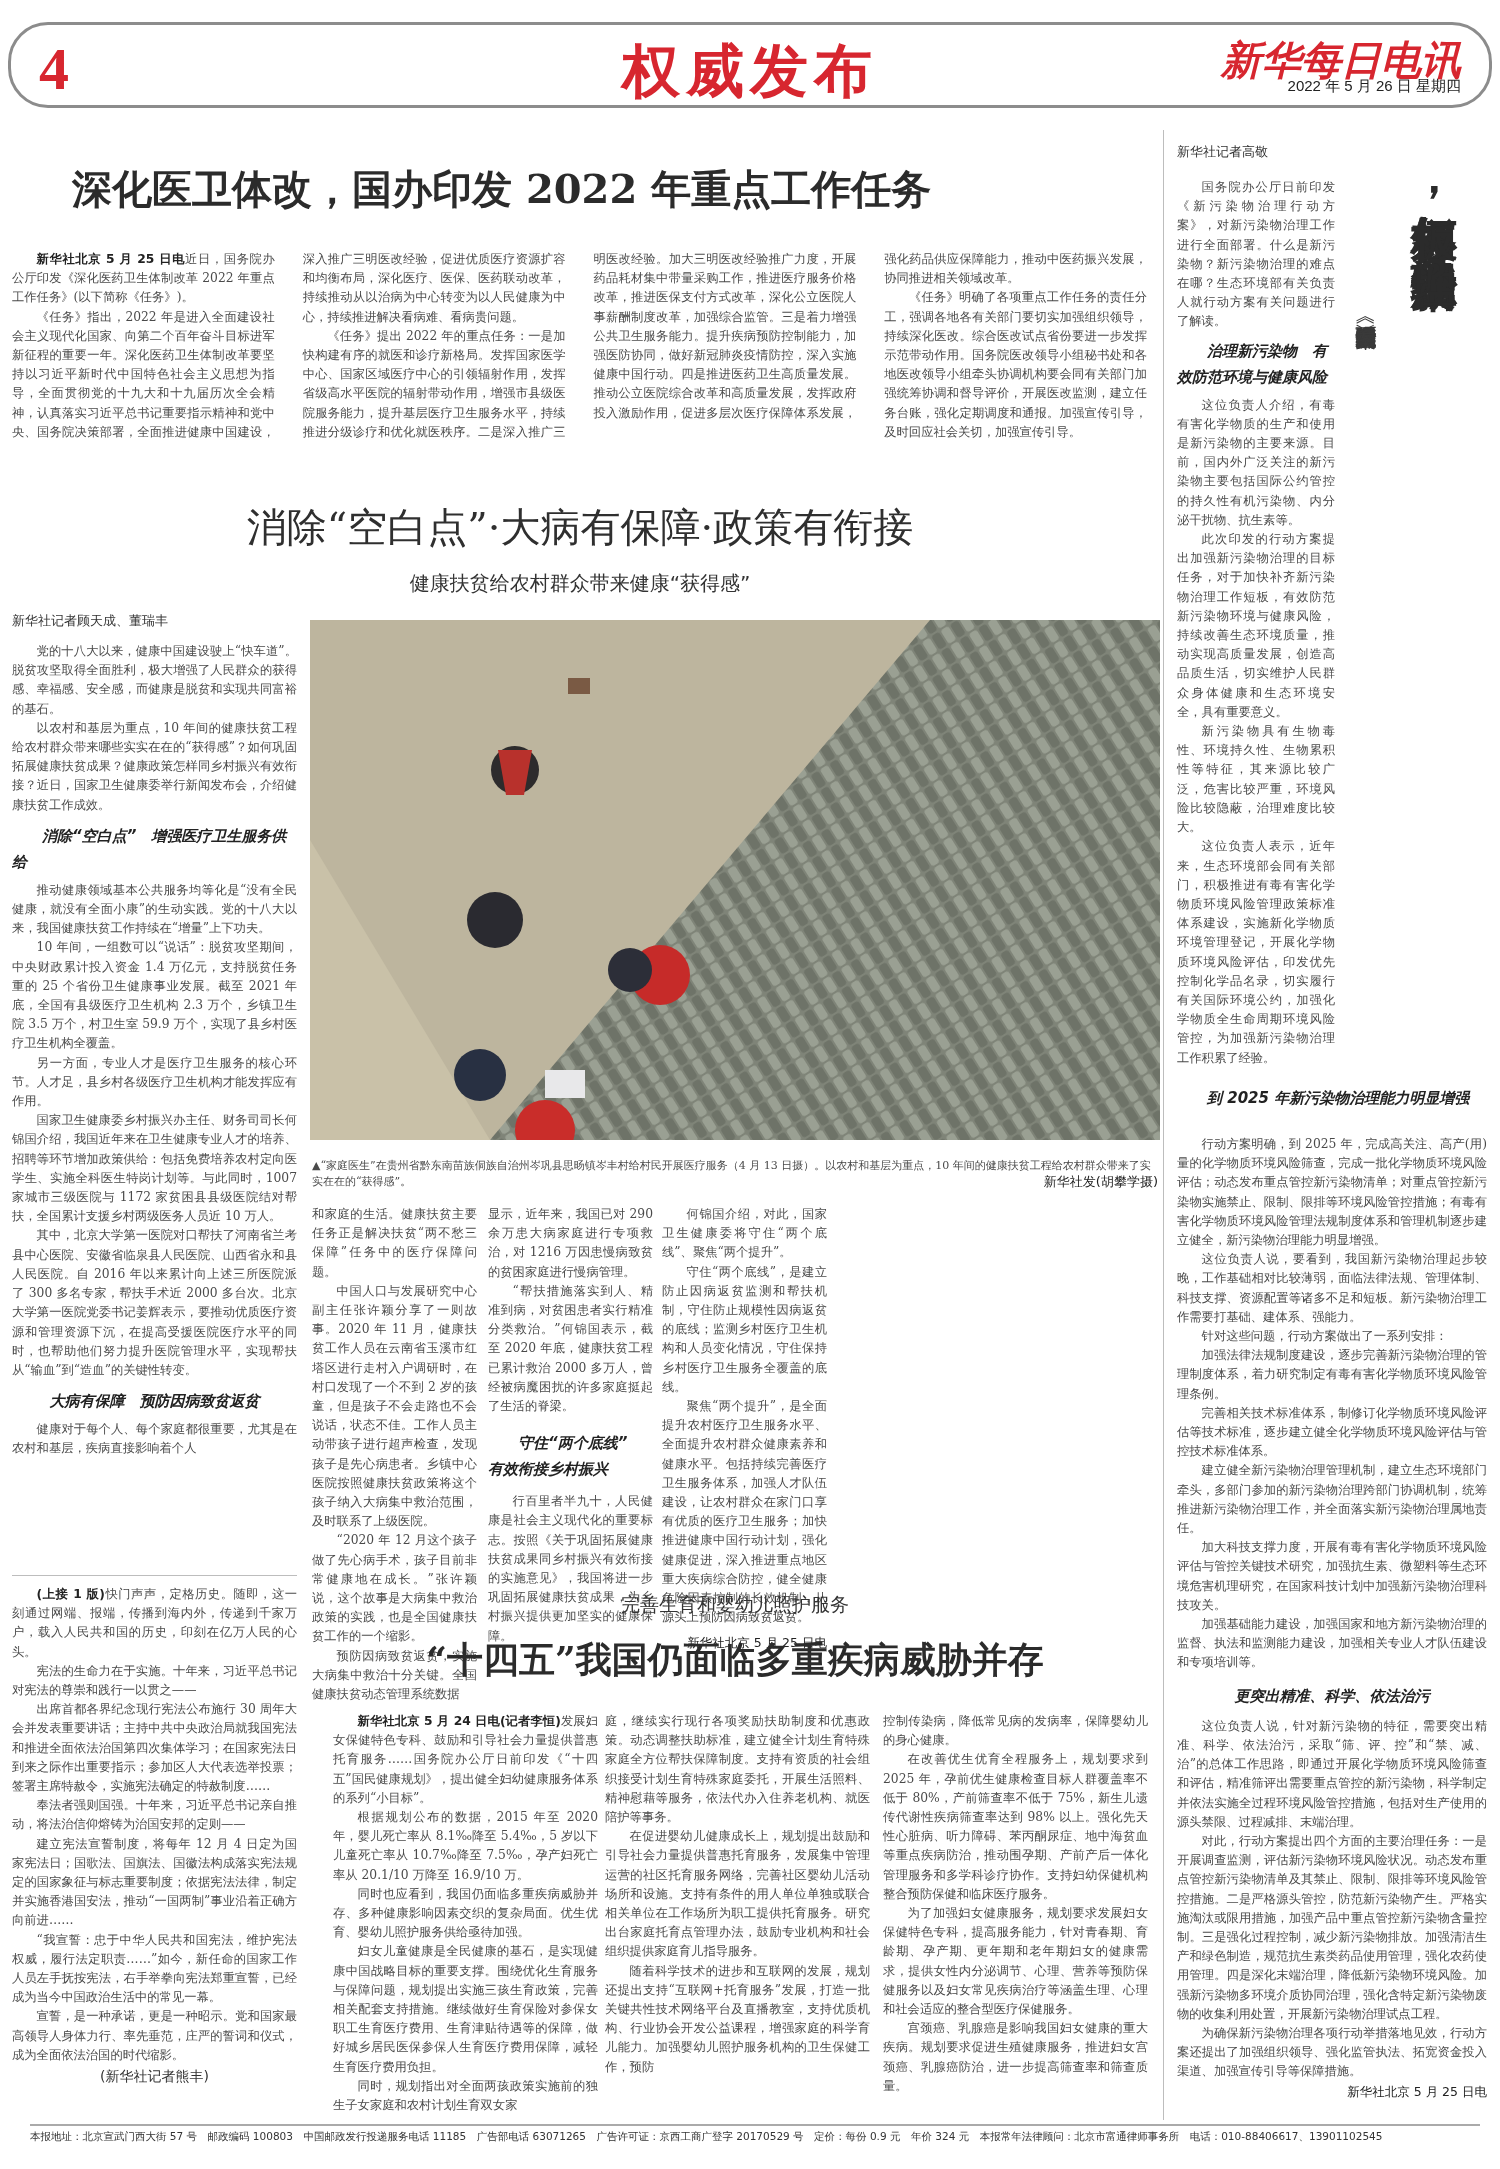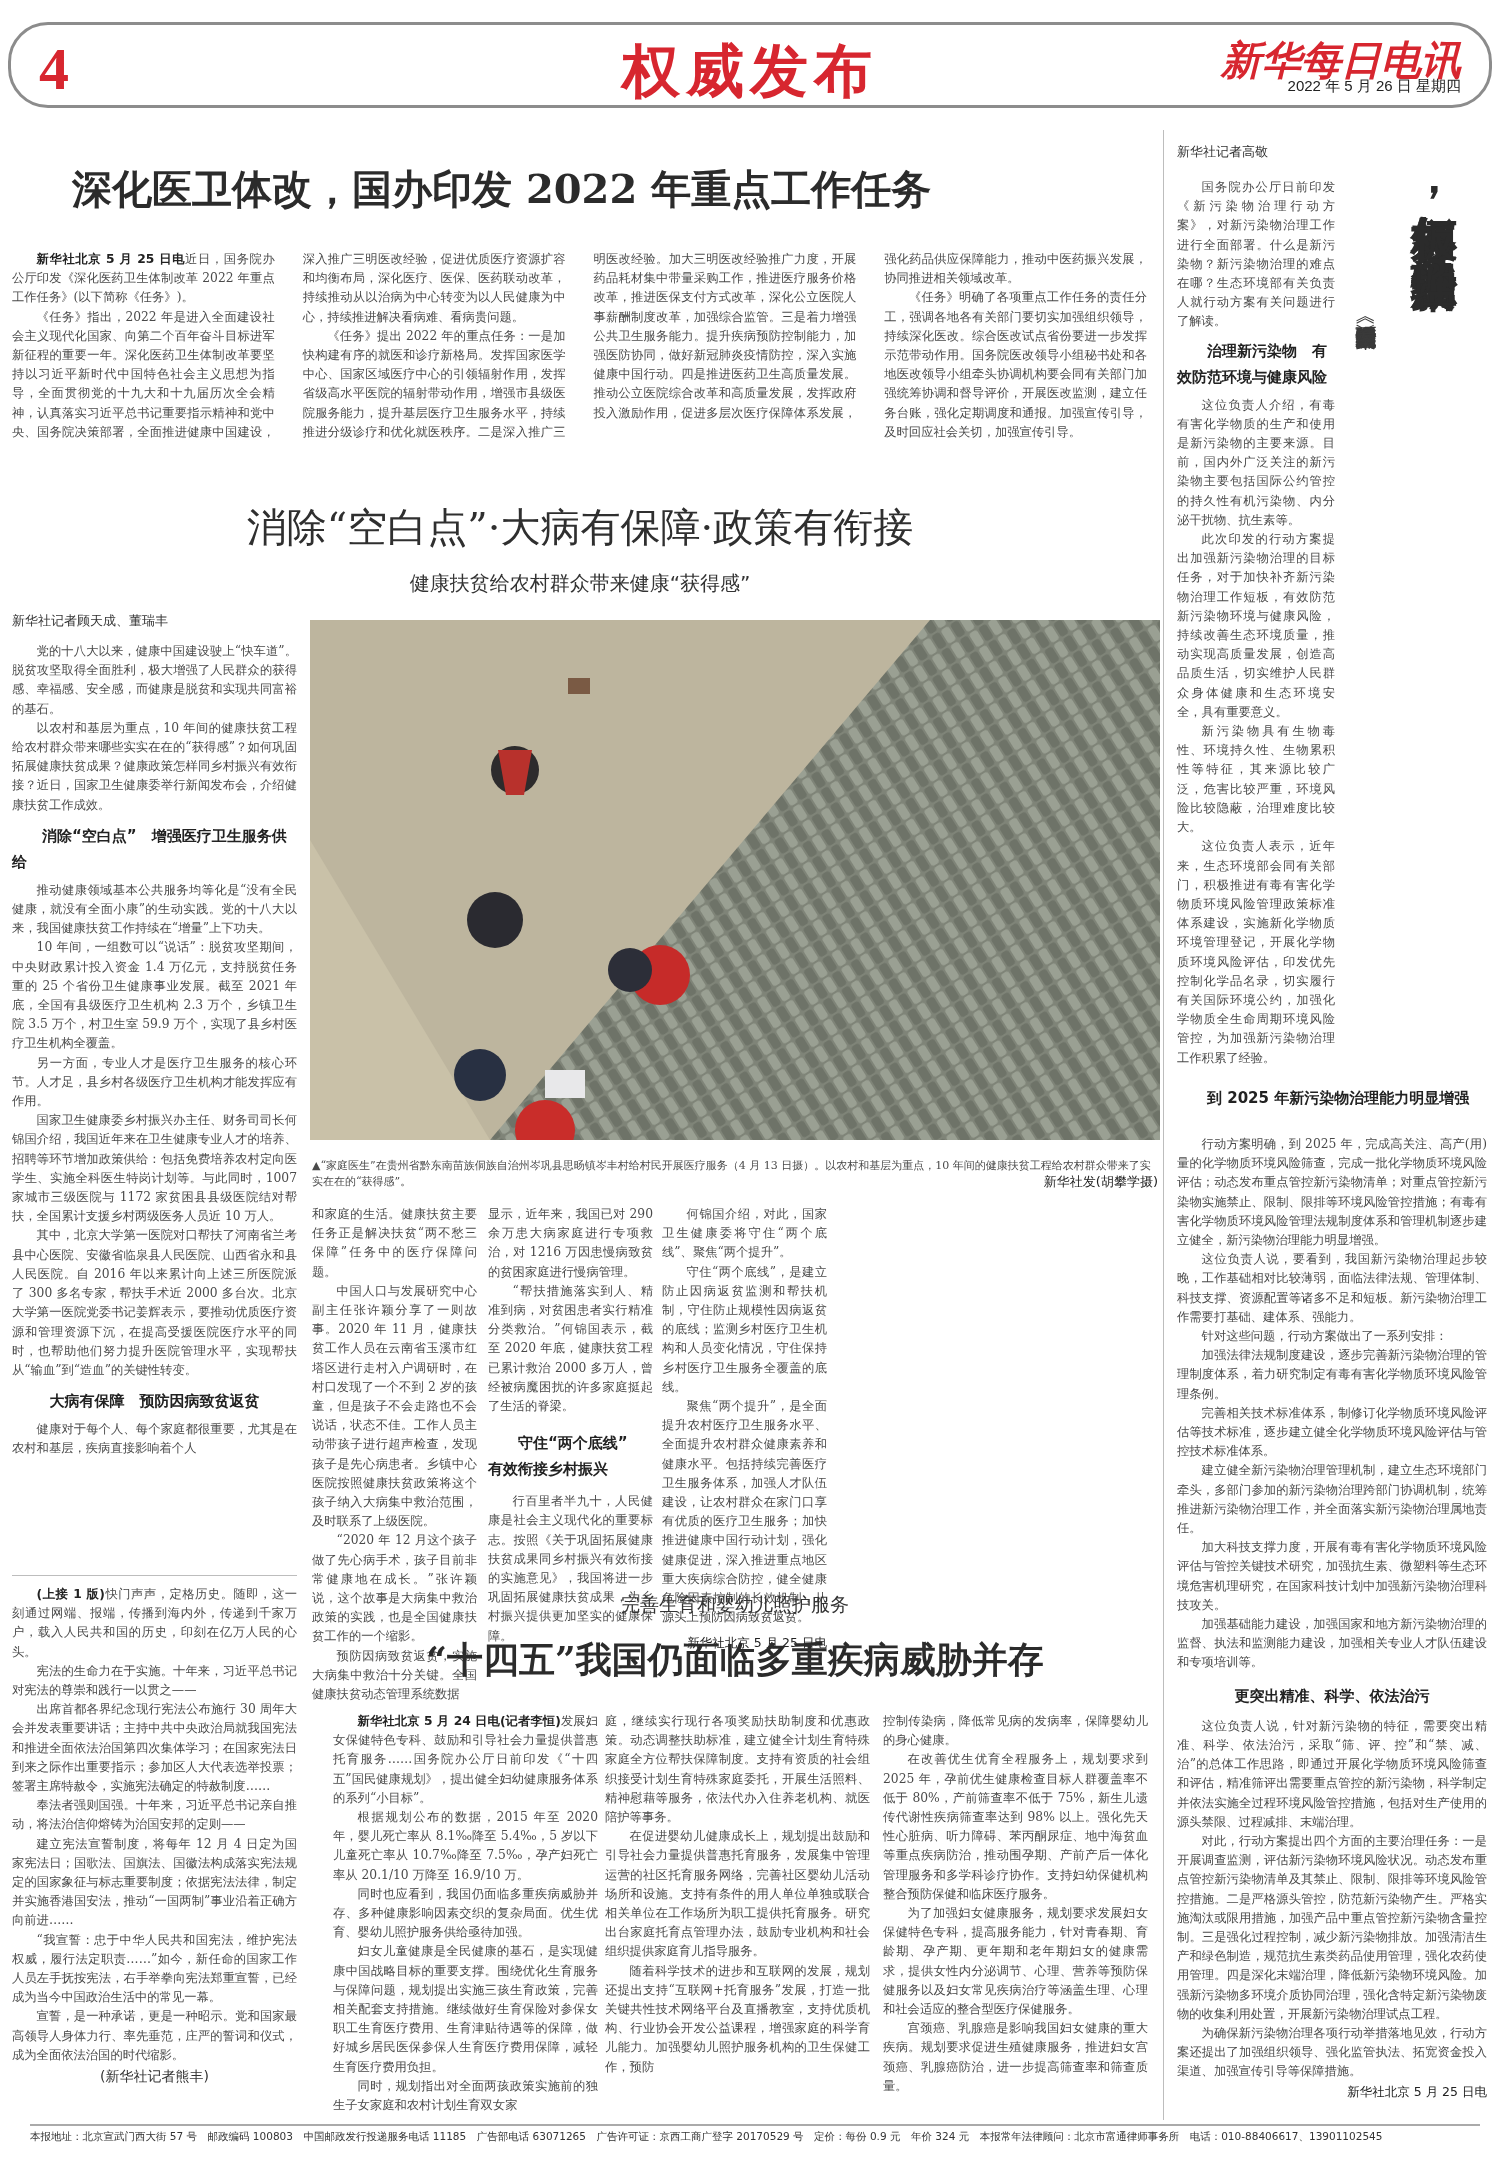--- a/index.html
+++ b/index.html
@@ -8,21 +8,21 @@
   .abs { position: absolute; }
   .masthead { left: 8px; top: 22px; width: 1484px; height: 86px; border: 3px solid #8c8c8c; border-radius: 40px; background: #fff; }
   .page-num { left: 28px; top: 10px; font-size: 60px; font-weight: bold; color: #d7262f; font-family: "Liberation Serif", serif; }
   .section-title { left: 0; width: 100%; top: 8px; text-align: center; font-size: 58px; font-weight: bold; color: #d7262f; letter-spacing: 6px; font-family: Liberation Serif, serif; }
   .brand { right: 28px; top: 8px; font-size: 40px; font-weight: bold; font-style: italic; color: #d7262f; font-family: "DejaVu Serif", serif; }
   .date { right: 28px; top: 52px; font-size: 15px; font-family: "Liberation Sans", sans-serif; color: #222; }
   .headline-big { font-weight: bold; color: #2b2b2b; font-family: "DejaVu Serif", serif; white-space: nowrap; }
   .body-text { font-size: 12.3px; line-height: 19.2px; color: #4a4a4a; text-align: justify; }
   .body-text p { text-indent: 2em; }
   .byline { font-family: "DejaVu Sans", sans-serif; font-size: 13px; color: #333; }
-  .subhead { font-family: "DejaVu Sans", sans-serif; font-weight: bold; font-size: 15px; color: #222; line-height: 26px; }
+  .subhead { font-family: "DejaVu Sans", sans-serif; font-weight: bold; font-size: 15px; color: #222; line-height: 26px; font-style: italic; }
   .lead { font-family: "DejaVu Sans", sans-serif; font-weight: bold; color: #222; }
   .photo { left: 310px; top: 620px; width: 850px; height: 520px; overflow: hidden; background: #b9b3a0; }
   .caption { left: 312px; top: 1158px; width: 846px; font-size: 11px; line-height: 16px; color: #4a4a4a; }
   .credit { font-family: "DejaVu Sans", sans-serif; font-size: 13px; color: #222; float: right; }
   .vtitle { writing-mode: vertical-rl; font-weight: bold; color: #2b2b2b; font-family: "DejaVu Serif", serif; }
   .vsub { writing-mode: vertical-rl; color: #3a3a3a; font-family: "DejaVu Sans", sans-serif; }
   .rule { background: #bdbdbd; }
   .footer { left: 30px; top: 2124px; width: 1450px; height: 20px; font-size: 10.5px; color: #333; font-family: "DejaVu Sans", sans-serif; white-space: nowrap; border-top: 2px solid #aaa; padding-top: 4px; }
   .dateline { font-family: "DejaVu Sans", sans-serif; font-size: 12.5px; color: #222; text-align: right; }
 </style>

